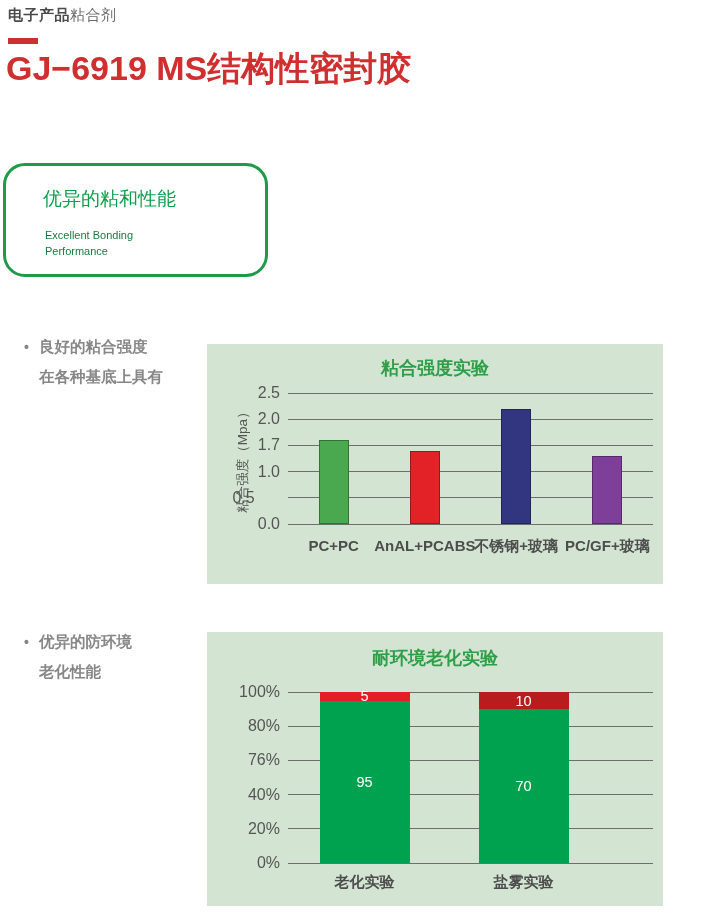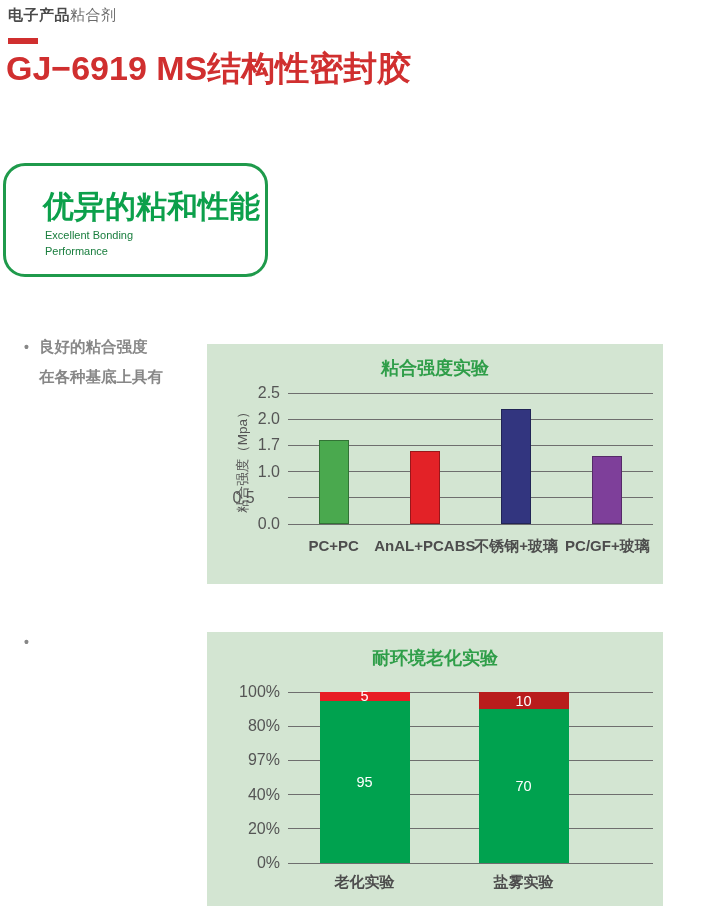--- a/index.html
+++ b/index.html
@@ -7,21 +7,21 @@
     position:relative;width:720px;height:923px;background:#ffffff;
     font-family:"Liberation Sans","DejaVu Sans",sans-serif;overflow:hidden;
   }
   
   .category{position:absolute;left:8px;top:6px;font-size:15px;color:#6a6a6a;letter-spacing:.5px;}
   .cat-bold{font-weight:bold;color:#4a4a4a;}
   .red-dash{position:absolute;left:8px;top:38px;width:30px;height:6px;background:var(--accent,#cf2b2f);}
   .title{position:absolute;left:6px;top:46px;margin:0;font-size:34px;font-weight:bold;color:var(--accent,#cf2b2f);white-space:nowrap;}
   
   .badge{position:absolute;left:3px;top:163px;width:259px;height:108px;border:3px solid var(--brand,#1f9a4b);border-radius:22px;background:#fff;}
-  .badge-title{position:absolute;left:37px;top:20px;font-size:31px;font-weight:bold;color:var(--badge-green,#0ca04b);white-space:nowrap;}
+  .badge-title{position:absolute;left:37px;top:20px;font-size:19px;font-weight:normal;color:var(--badge-green,#0ca04b);white-space:nowrap;}
   .badge-sub{position:absolute;left:39px;top:61px;font-size:11px;line-height:16px;color:var(--badge-sub-green,#187d3d);font-weight:500;}
   
   .bullet{position:absolute;left:24px;display:flex;gap:10px;color:#878787;font-weight:bold;font-size:15.5px;line-height:30px;}
   .dot{font-size:14px;}
   
   .chart-panel{position:absolute;background:var(--panel,#d3e5d2);}
   .chart-title{position:absolute;left:0;right:0;text-align:center;font-size:18px;font-weight:bold;color:var(--chart-title-green,#2f9e49);}
   .gridline{position:absolute;height:1px;background:#6e6e6e;}
   .ytick{position:absolute;left:0;text-align:right;font-size:16px;color:#555;height:18px;line-height:18px;}
   .bar{position:absolute;box-sizing:border-box;}
@@ -77,32 +77,36 @@
       <div class="bar outlined" style="left: 202.9px; width: 30px; top: 106.64px; height: 73.36px; background: rgb(227, 34, 39);"></div>
       <div class="xtick" style="left: 147.9px; width: 140px; top: 193px;">AnAL+PCABS</div>
       <div class="bar outlined" style="left: 294.1px; width: 30px; top: 64.72px; height: 115.28px; background: rgb(50, 53, 127);"></div>
       <div class="xtick" style="left: 239.1px; width: 140px; top: 193px;">不锈钢+玻璃</div>
       <div class="bar outlined" style="left: 385.4px; width: 30px; top: 111.88px; height: 68.12px; background: rgb(126, 63, 154);"></div>
       <div class="xtick" style="left: 330.4px; width: 140px; top: 193px;">PC/GF+玻璃</div>
     </div>
 
   <div class="bullet" style="top:627px;">
     <span class="dot">•</span>
+    <div>
+      <div>优异的防环境</div>
+      <div>老化性能</div>
+    </div>
   </div>
 
   <div class="chart-panel" style="left:207px;top:632px;width:456px;height:274px;">
       <div class="chart-title" style="top: 14px;">耐环境老化实验</div>
       <div class="gridline" style="left: 81px; width: 365px; top: 230.5px;"></div>
       <div class="ytick" style="width: 73px; top: 222px;">0%</div>
       <div class="gridline" style="left: 81px; width: 365px; top: 196.3px;"></div>
       <div class="ytick" style="width: 73px; top: 187.8px;">20%</div>
       <div class="gridline" style="left: 81px; width: 365px; top: 162.1px;"></div>
       <div class="ytick" style="width: 73px; top: 153.6px;">40%</div>
       <div class="gridline" style="left: 81px; width: 365px; top: 127.9px;"></div>
-      <div class="ytick" style="width: 73px; top: 119.4px;">97%</div>
+      <div class="ytick" style="width: 73px; top: 119.4px;">76%</div>
       <div class="gridline" style="left: 81px; width: 365px; top: 93.7px;"></div>
       <div class="ytick" style="width: 73px; top: 85.2px;">80%</div>
       <div class="gridline" style="left: 81px; width: 365px; top: 59.5px;"></div>
       <div class="ytick" style="width: 73px; top: 51px;">100%</div>
       <div class="bar" style="left: 112.5px; width: 90px; top: 68.55px; height: 162.45px; background: rgb(0, 162, 79);">
         <div class="seg-label">95</div>
       </div>
       <div class="bar" style="left: 112.5px; width: 90px; top: 60px; height: 8.55px; background: rgb(232, 28, 36);">
         <div class="seg-label">5</div>
       </div>

